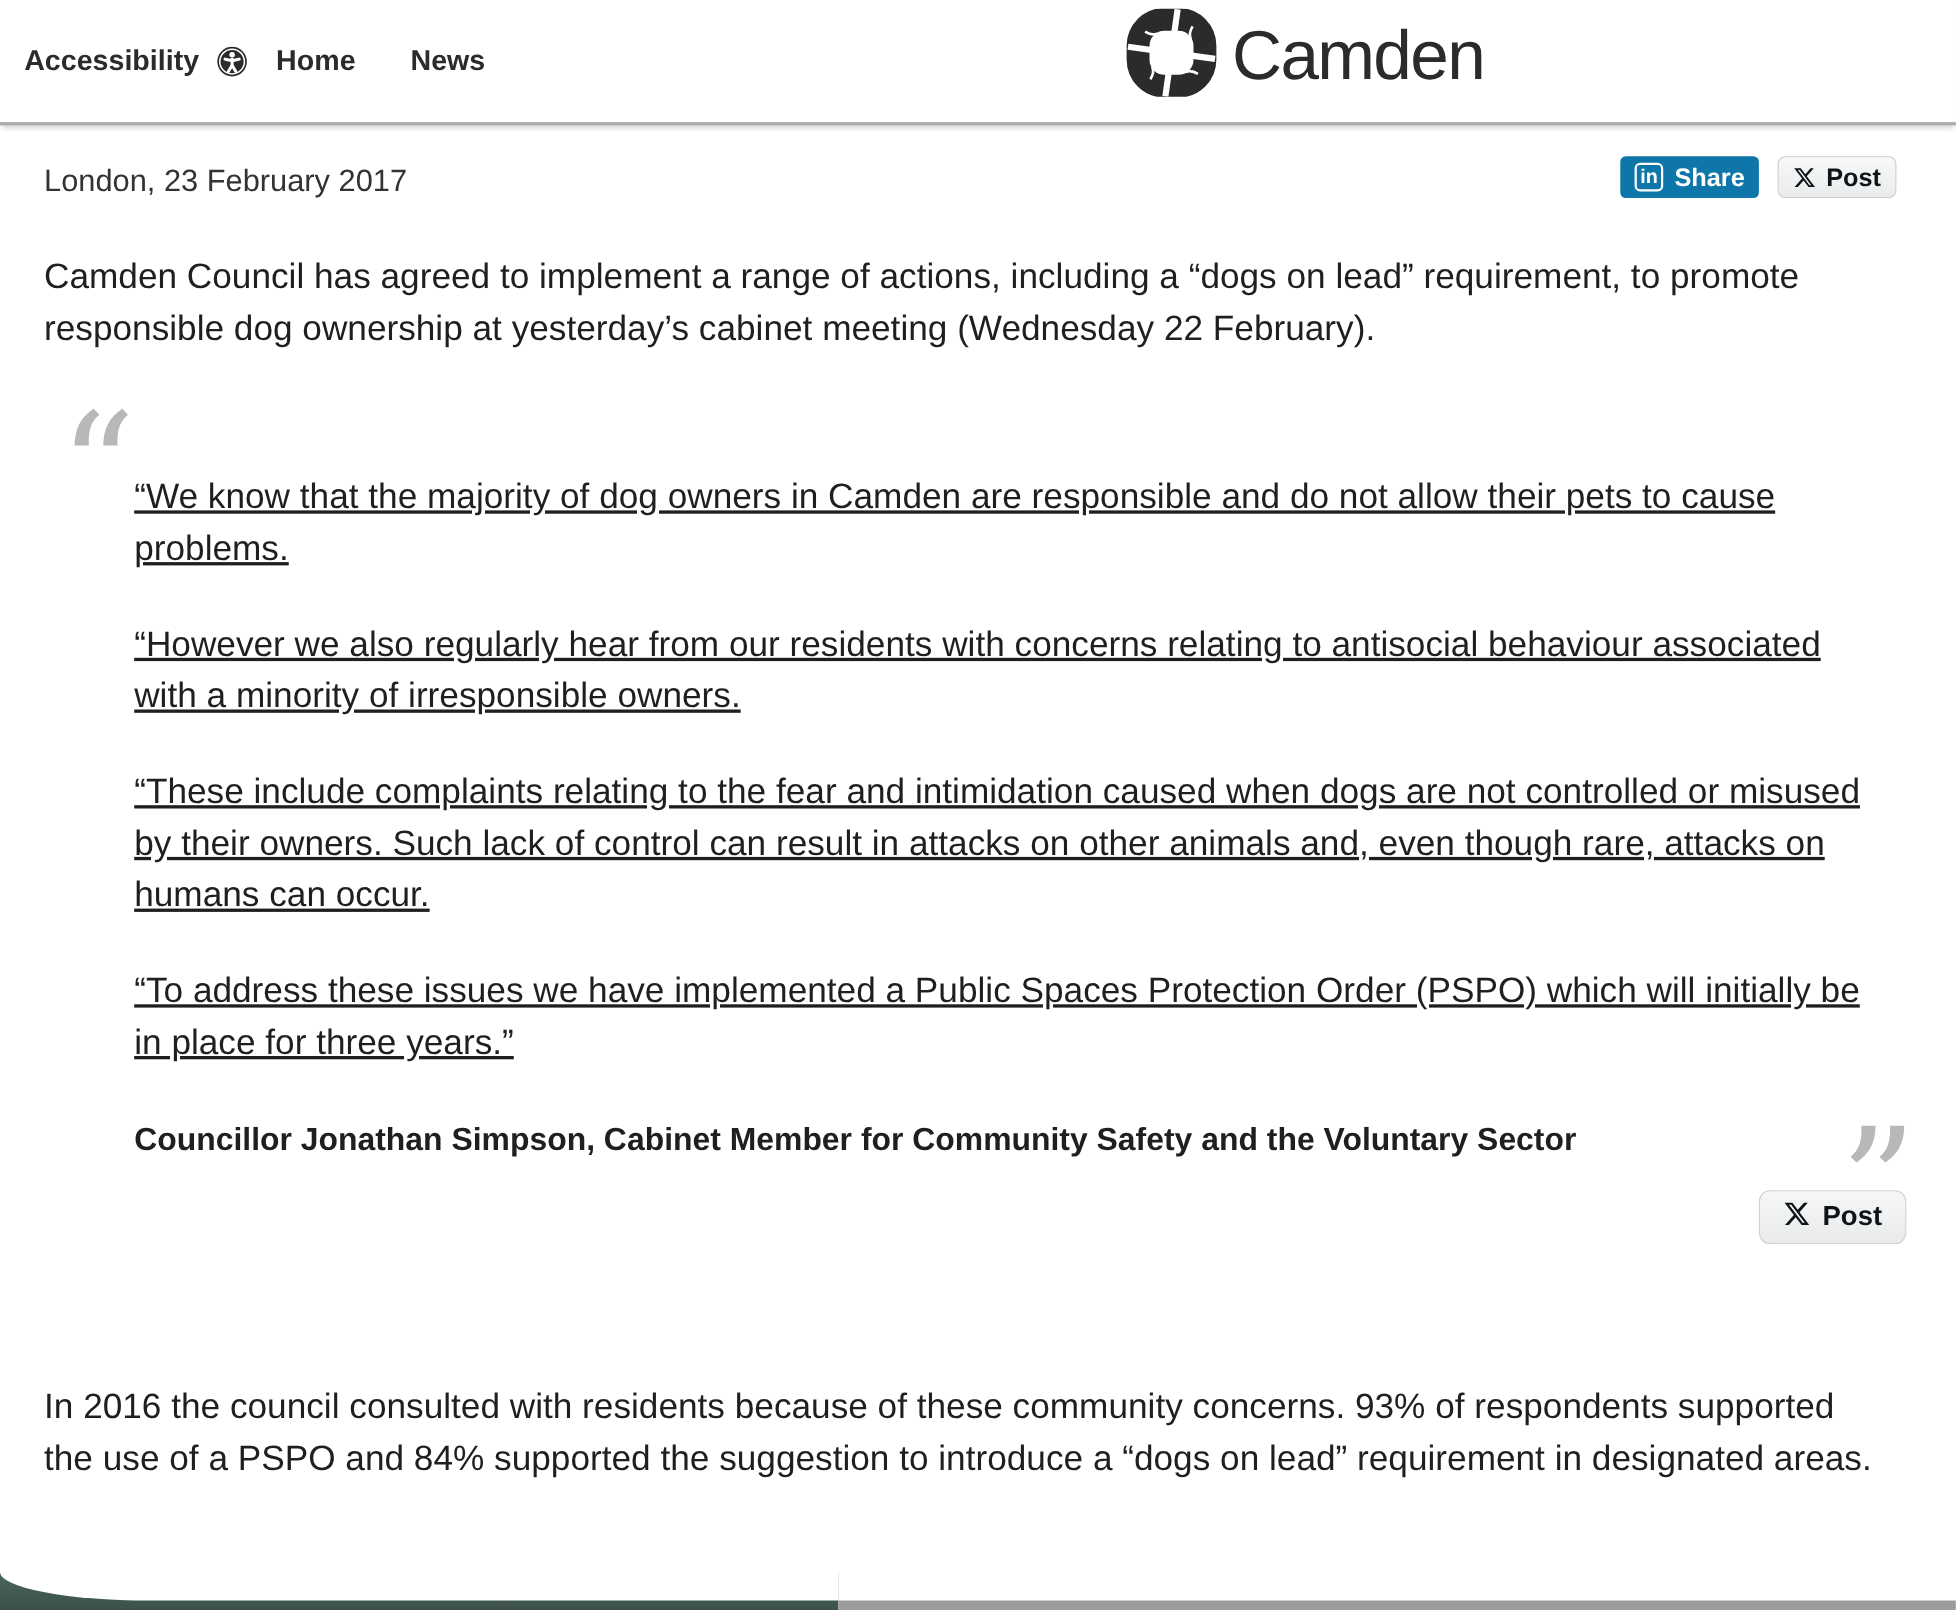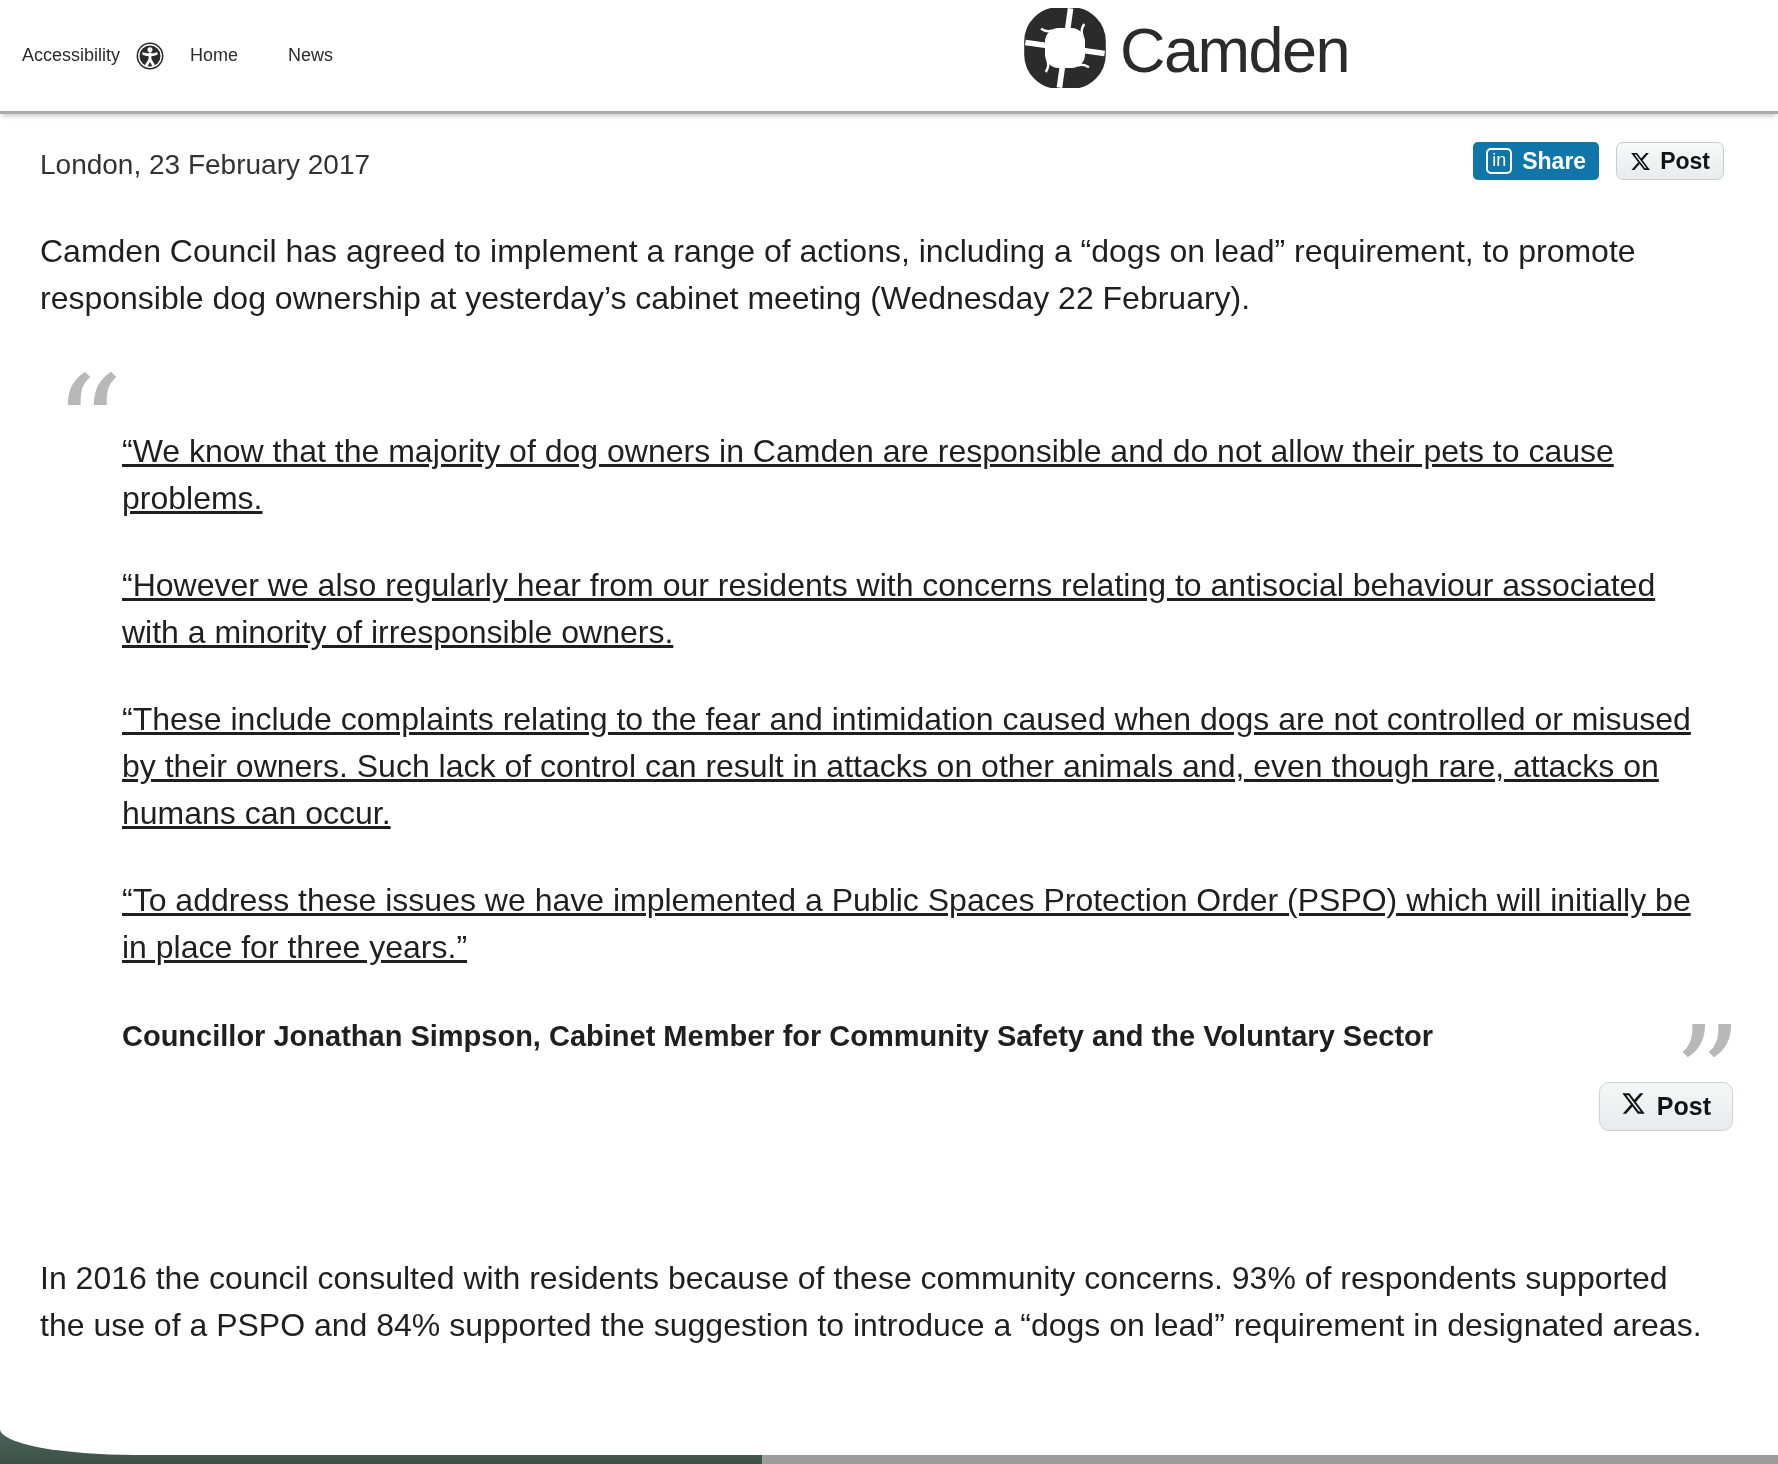--- a/index.html
+++ b/index.html
@@ -11,21 +11,21 @@
     -webkit-font-smoothing:antialiased;
   }
   
   .header{
     position:absolute;top:0;left:0;right:0;height:111px;background:#ffffff;
     border-bottom:3px solid #ababab;
     box-shadow:0 4px 5px -2px rgba(0,0,0,.22);
     z-index:5;
   }
   .nav{position:absolute;left:22px;top:0;height:100%;display:flex;align-items:center;}
-  .nav-item{font-size:18px;font-weight:normal;color:#2b2b2b;cursor:pointer;}
+  .nav-item{font-size:26px;font-weight:bold;color:#2b2b2b;cursor:pointer;}
   .nav-item.home{margin-left:26px;}
   .nav-item.news{margin-left:50px;}
   .acc-icon{width:28px;height:28px;margin-left:16px;display:inline-block;}
   .logo{position:absolute;left:1020px;top:8px;display:flex;align-items:center;cursor:pointer;}
   .logo-mark{width:90px;height:80px;}
   .logo-word{
     font-size:63px;font-weight:500;color:#2b2b2b;letter-spacing:-1.5px;
     margin-left:10px;line-height:80px;
   }
   
@@ -33,21 +33,21 @@
   .meta-row{position:relative;margin-top:48px;height:42px;}
   .date{font-size:28px;color:#333333;line-height:42px;}
   .share-group{position:absolute;right:14px;top:-2px;display:flex;align-items:center;gap:17px;}
   .btn-linkedin{
     display:flex;align-items:center;height:38px;padding:0 13px;border-radius:5px;
     background:#0e76a8;color:#ffffff;font-size:23px;font-weight:bold;cursor:pointer;border:none;
   }
   .in-badge{
     width:26px;height:26px;border:2.5px solid #ffffff;border-radius:5px;
     display:flex;align-items:center;justify-content:center;
-    font-size:18px;font-weight:normal;color:#ffffff;margin-right:10px;line-height:1;
+    font-size:18px;font-weight:bold;color:#ffffff;margin-right:10px;line-height:1;
     padding-bottom:2px;box-sizing:border-box;
   }
   .btn-x{
     display:flex;align-items:center;gap:9px;height:38px;padding:0 13px;border-radius:7px;
     background:linear-gradient(#f8f9f9,#e9ebec);border:1px solid #c9cdd0;
     font-size:23px;font-weight:bold;color:#0f1419;cursor:pointer;
   }
   .btn-x svg{display:block;}
   .para{font-size:32px;line-height:47px;color:#1f1f1f;}
   .intro{margin-top:42px;max-width:1655px;}

